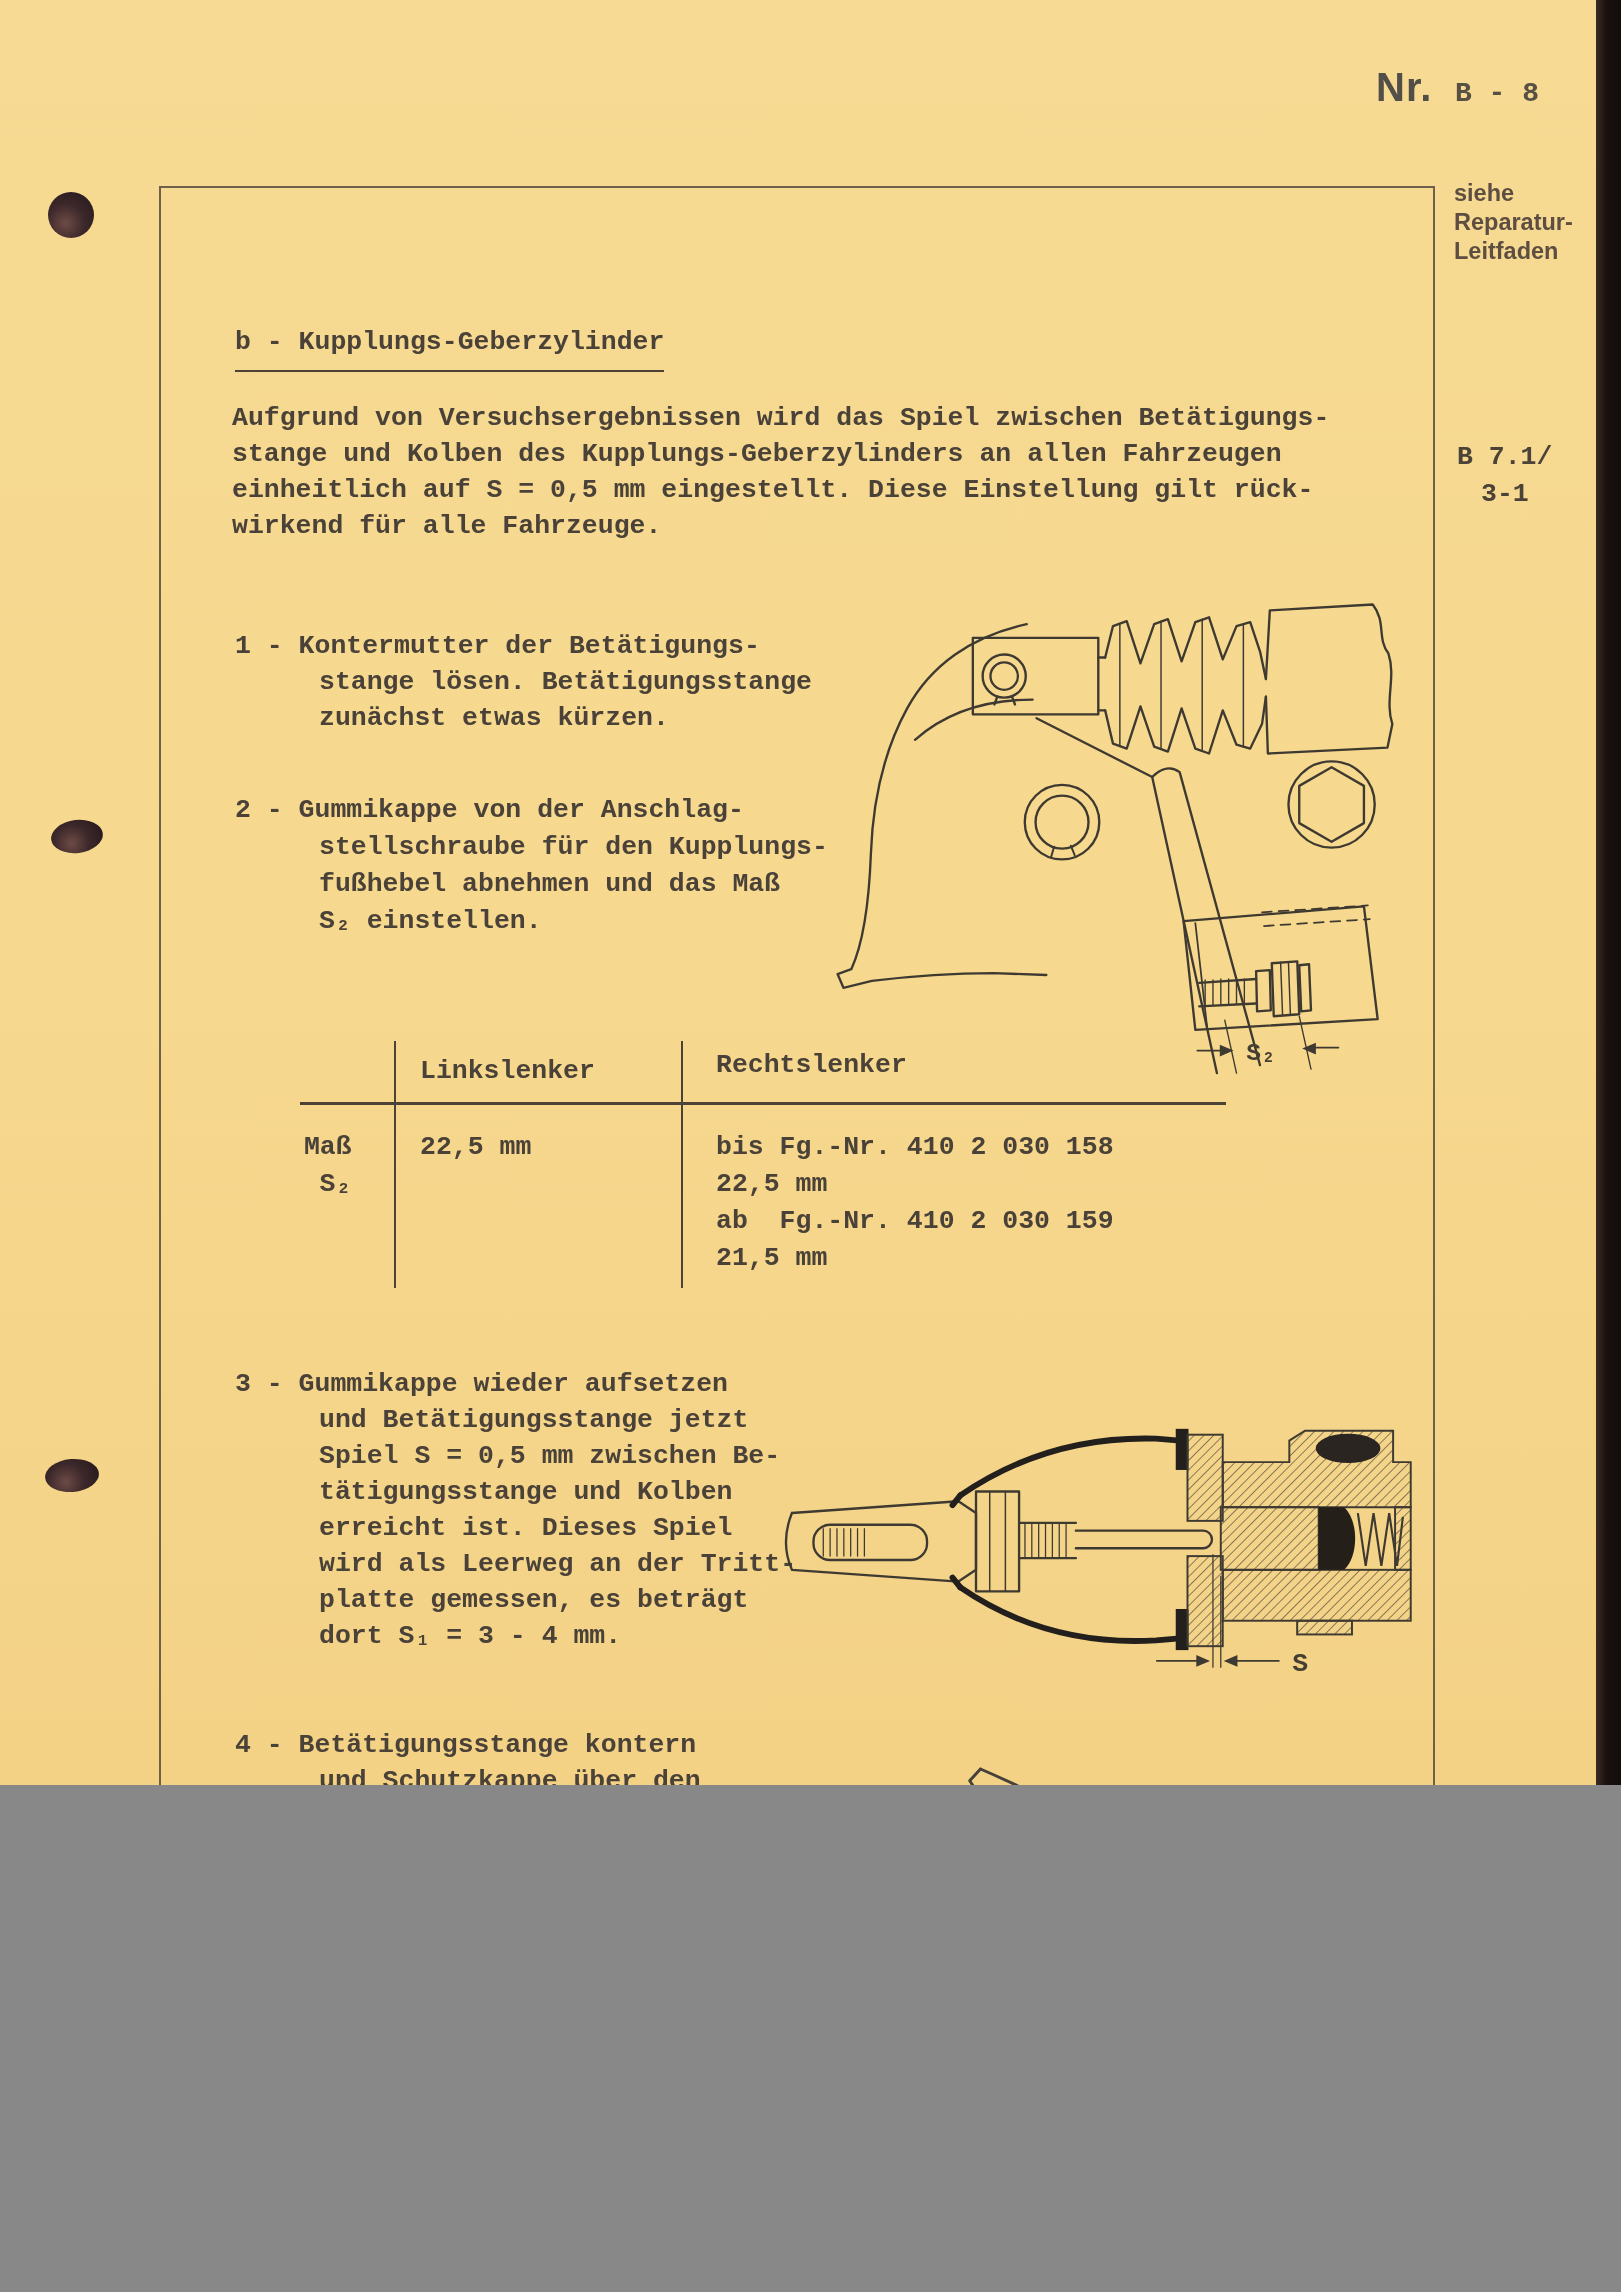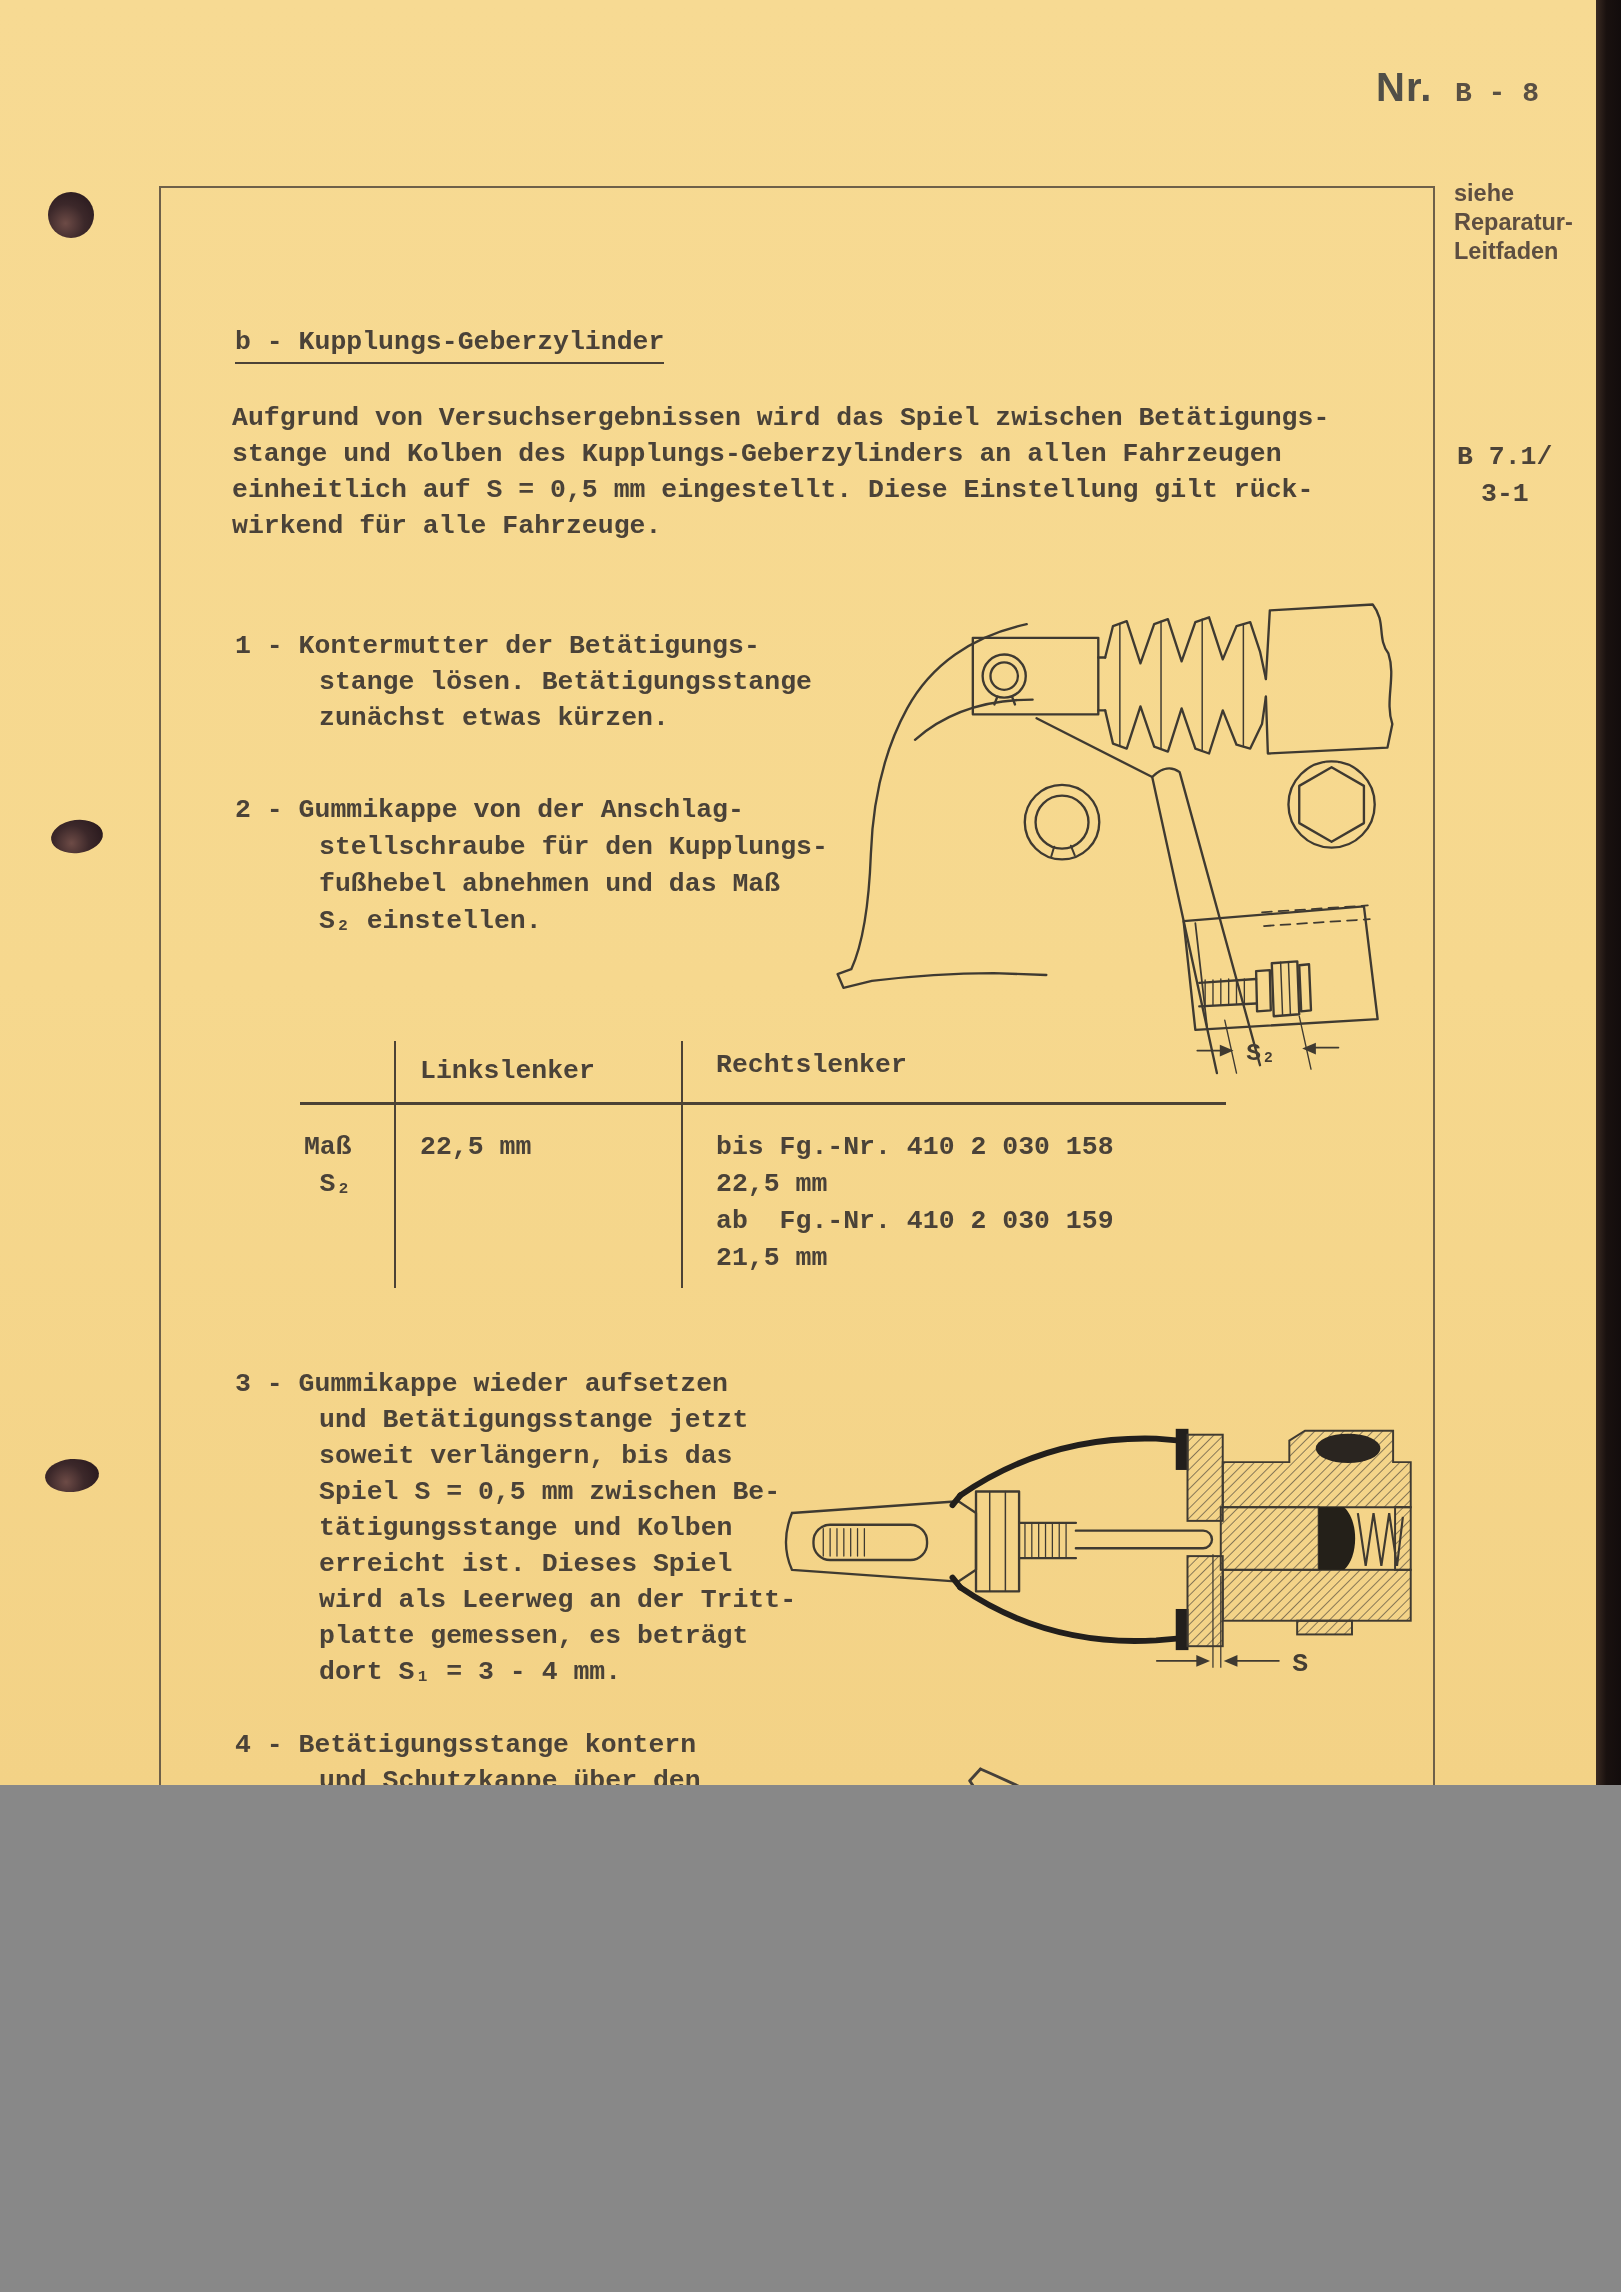--- a/index.html
+++ b/index.html
@@ -19,21 +19,21 @@
     position:absolute; left:159px; top:186px; width:1276px; height:1975px;
     border:2px solid #6e6049; box-sizing:border-box;
   }
 
   .nr-prefix { font-size:40px; font-weight:700; color:#514f47; letter-spacing:1px; }
   .doc-num  { font-size:28px; font-weight:700; color:#595044; }
   .see-note { font-size:23.5px; line-height:29px; font-weight:700; color:#5d4e41; }
   .ref-note { font-size:26.5px; font-weight:700; color:#4c4338; white-space:pre;margin-top:45px; }
 
   .heading { font-size:26.5px; font-weight:700; white-space:pre;
-             border-bottom:2.9px solid #4c4236; padding-bottom:5px; }
+             border-bottom:2.9px solid #4c4236; padding-bottom:13px; }
 
   .punch { border-radius:50%;
     background:radial-gradient(circle at 38% 68%, #6d4b46 0%, #3c282a 45%, #23151a 100%); }
 
   .edge-right  { left:1596px; top:0; width:25.5px; height:2293px;
     background:linear-gradient(90deg,#3a2a22 0%, #19110f 40%, #120c0c 100%); }
   .edge-bottom { left:0; top:2263px; width:1621px; height:29px;
     background:linear-gradient(180deg,#241713 0%, #120d0d 60%, #0d0909 100%); }
   .edge-smear  { left:0; top:2229px; width:961px; height:39px;
     background:radial-gradient(ellipse at 30% 100%, rgba(98,60,44,0.55) 0%, rgba(98,60,44,0) 70%); }
@@ -93,21 +93,20 @@
   <div class="abs" style="left:235px;top:792px;">
     <div class="tw tw38">2 - Gummikappe von der Anschlag-</div>
     <div class="tw tw38 cont">stellschraube für den Kupplungs-</div>
     <div class="tw tw38 cont">fußhebel abnehmen und das Maß</div>
     <div class="tw tw38 cont">S₂ einstellen.</div>
   </div>
 
   <div class="abs" style="left:235px;top:1366px;">
     <div class="tw">3 - Gummikappe wieder aufsetzen</div>
     <div class="tw cont">und Betätigungsstange jetzt</div>
-    <div class="tw cont">soweit verlängern, bis das</div>
     <div class="tw cont">Spiel S = 0,5 mm zwischen Be-</div>
     <div class="tw cont">tätigungsstange und Kolben</div>
     <div class="tw cont">erreicht ist. Dieses Spiel</div>
     <div class="tw cont">wird als Leerweg an der Tritt-</div>
     <div class="tw cont">platte gemessen, es beträgt</div>
     <div class="tw cont">dort S₁ = 3 - 4 mm.</div>
   </div>
 
   <div class="abs" style="left:235px;top:1727px;">
     <div class="tw">4 - Betätigungsstange kontern</div>

